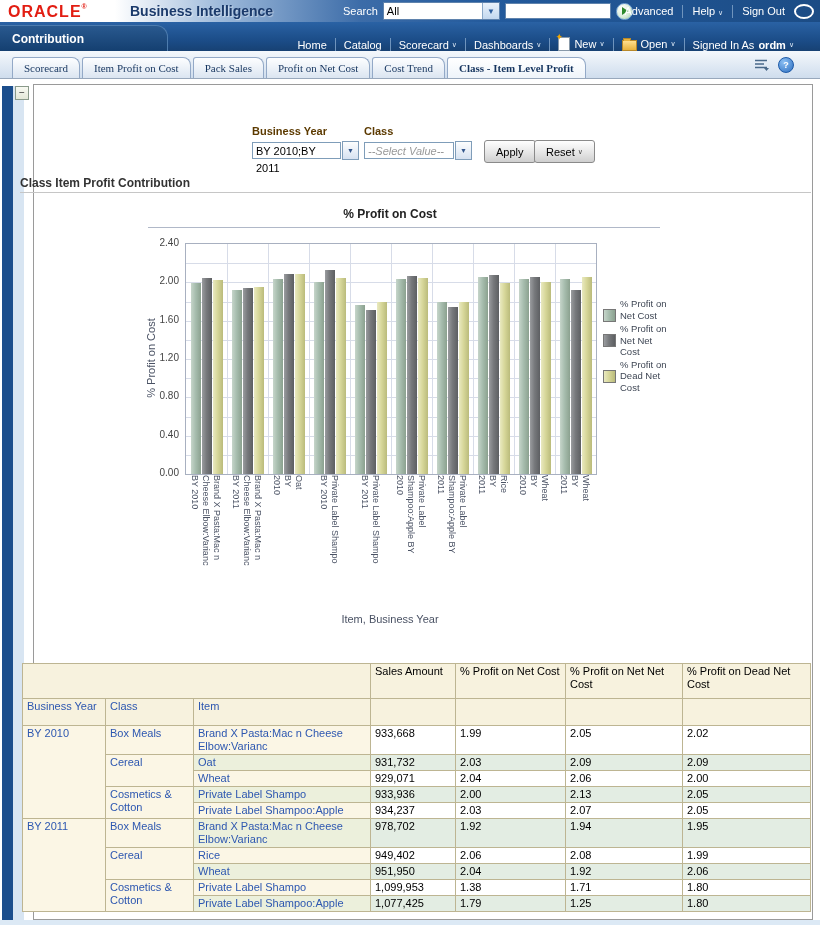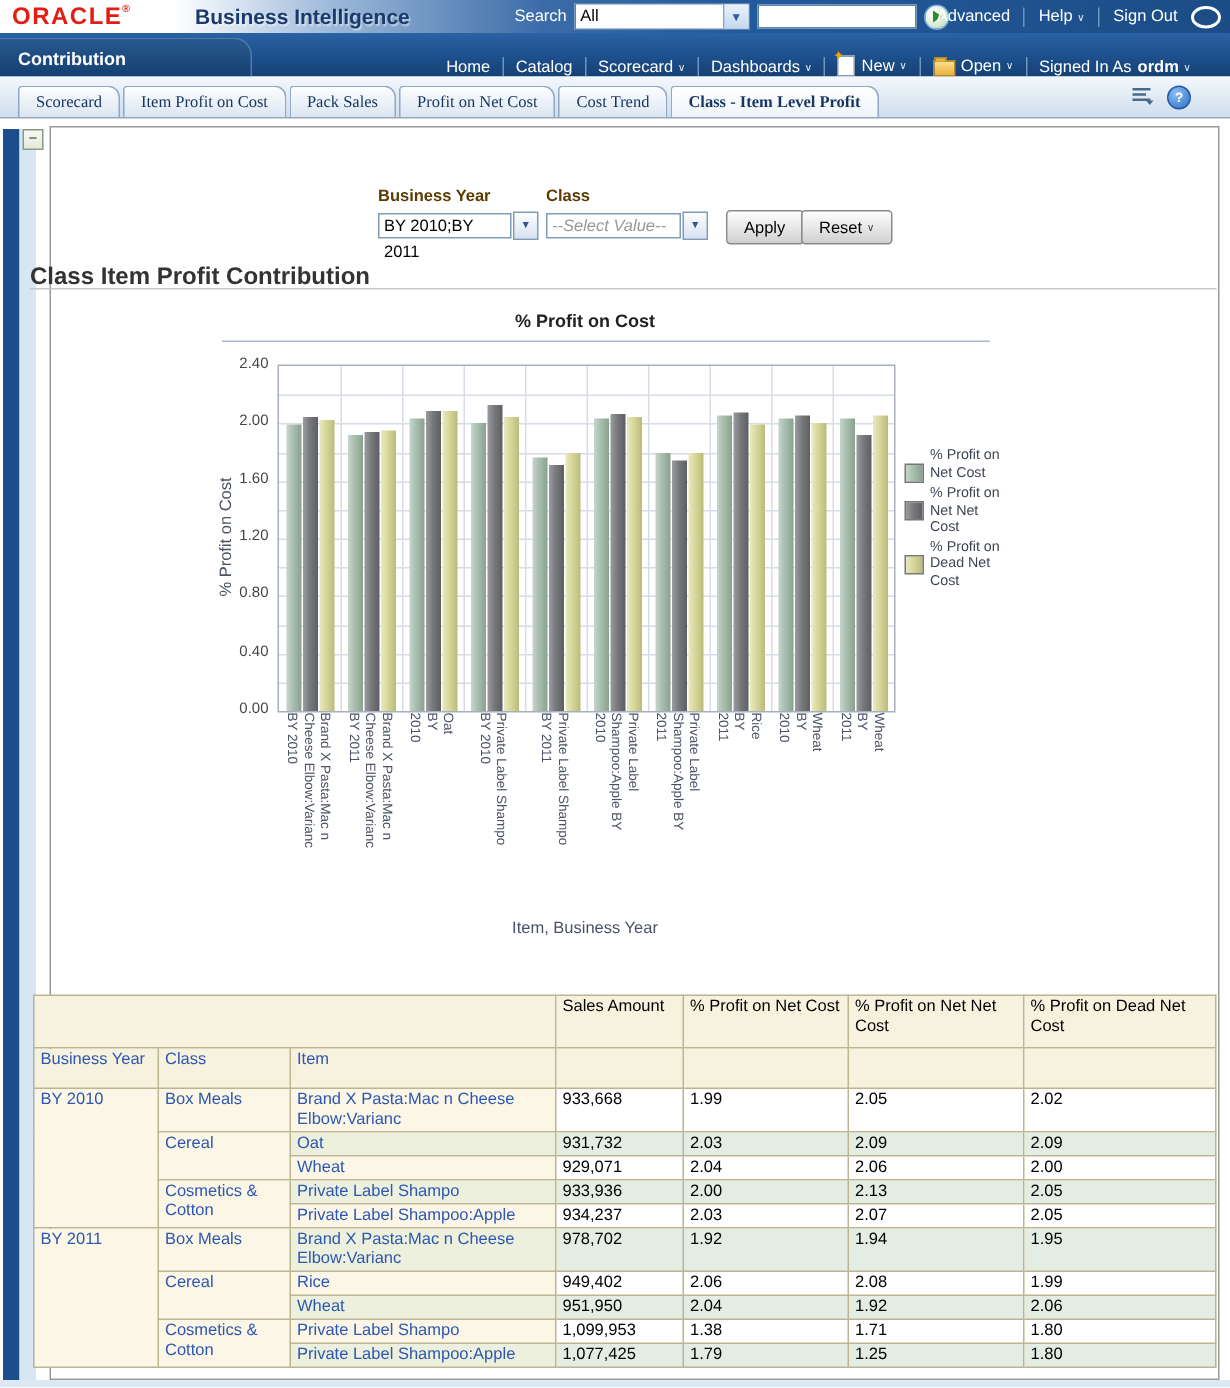--- a/index.html
+++ b/index.html
@@ -68,21 +68,21 @@
   .flabel{position:absolute;top:125px;font-weight:bold;color:#5c3a00;font-size:11px;}
   .combo{position:absolute;top:141px;display:flex;align-items:center;height:19px;}
   .combo .cval{border:1px solid #7f9db9;background:#fff;height:17px;line-height:17px;padding:0 3px;font-size:11px;box-sizing:border-box;}
   .combo .cbtn{width:17px;height:19px;margin-left:1px;border:1px solid #7f9db9;background:linear-gradient(#fdfefe,#d7e2f1);
     display:flex;align-items:center;justify-content:center;color:#33568c;font-size:7px;box-sizing:border-box;}
   .placeholder{color:#999;font-style:italic;}
   .btn{position:absolute;top:140px;height:21px;padding:0 11px;border:1px solid #8a8a8a;border-radius:3px;
     background:linear-gradient(#fefefe,#e6e6e6 55%,#cfcfcf);font-size:11px;color:#000;display:flex;align-items:center;}
 
   
-  .section-title{position:absolute;left:20px;top:176px;font-weight:bold;font-size:16px;color:#333;}
+  .section-title{position:absolute;left:20px;top:176px;font-weight:bold;font-size:12px;color:#333;}
   .section-rule{position:absolute;left:20px;top:192px;width:791px;height:1px;background:#c6c6c6;}
 
   
   .chart{position:absolute;left:115px;top:200px;width:600px;height:460px;}
   .c-title{position:absolute;left:70px;top:7px;width:410px;text-align:center;font-weight:bold;font-size:12px;color:#222;}
   .c-topline{position:absolute;left:33px;top:27px;width:512px;height:1px;background:#b0b8c8;}
   .c-plot{position:absolute;left:70px;top:43px;width:410px;height:230px;border:1px solid #a8b0c0;background:#fff;}
   .gridh{position:absolute;left:0;width:410px;height:1px;background:#d7dce8;}
   .gridv{position:absolute;top:0;width:1px;height:230px;background:#d7dce8;}
   .bar{position:absolute;width:10px;}

